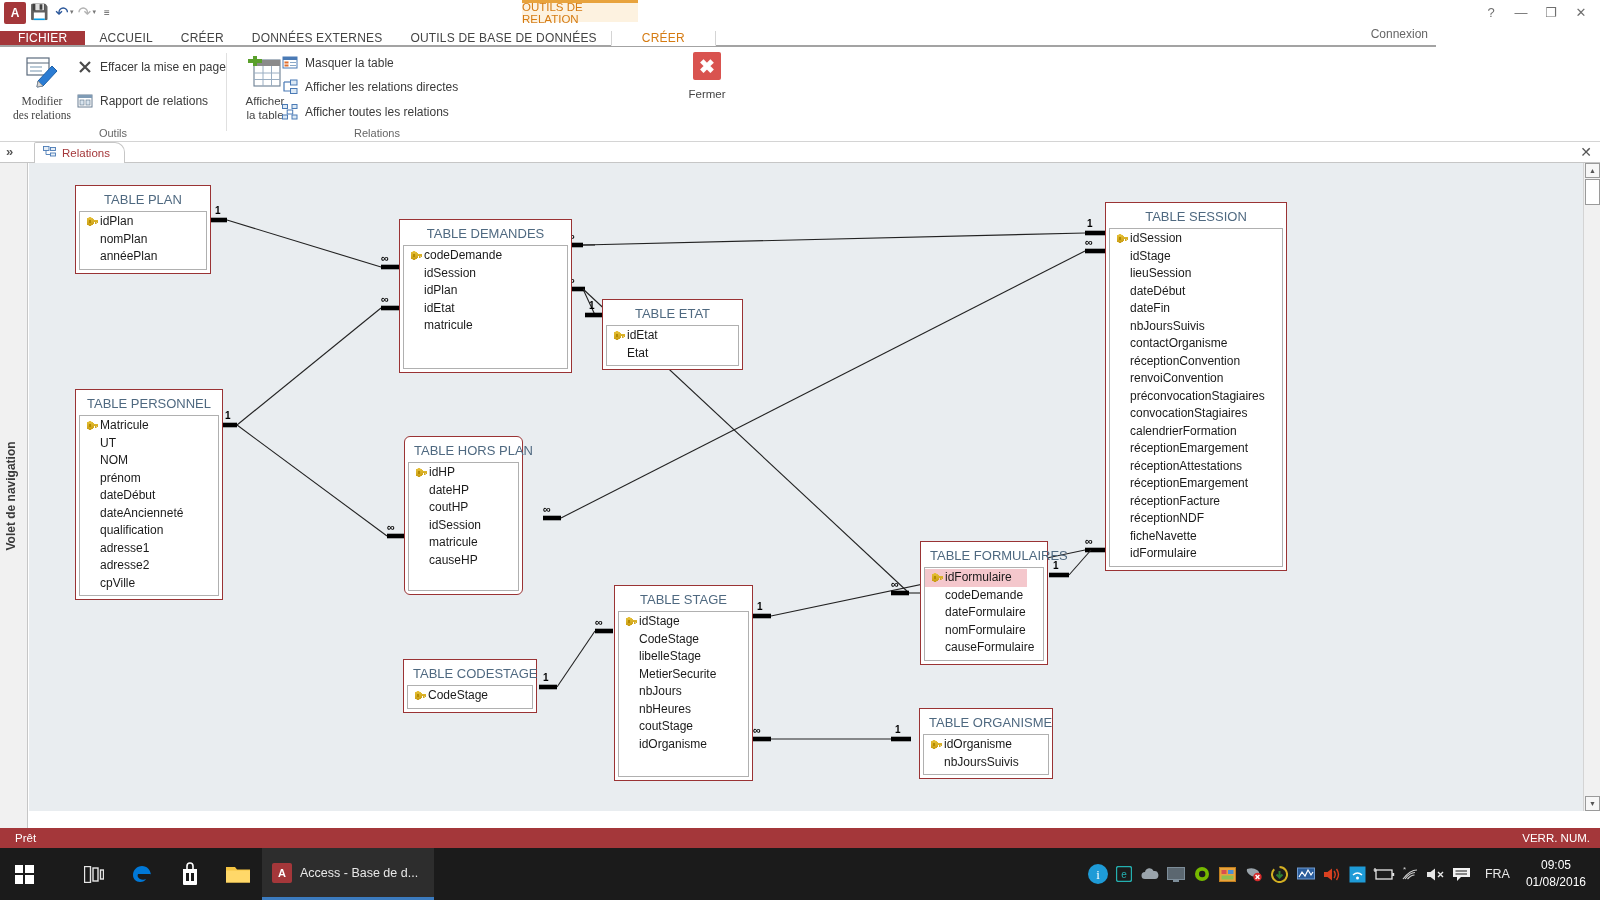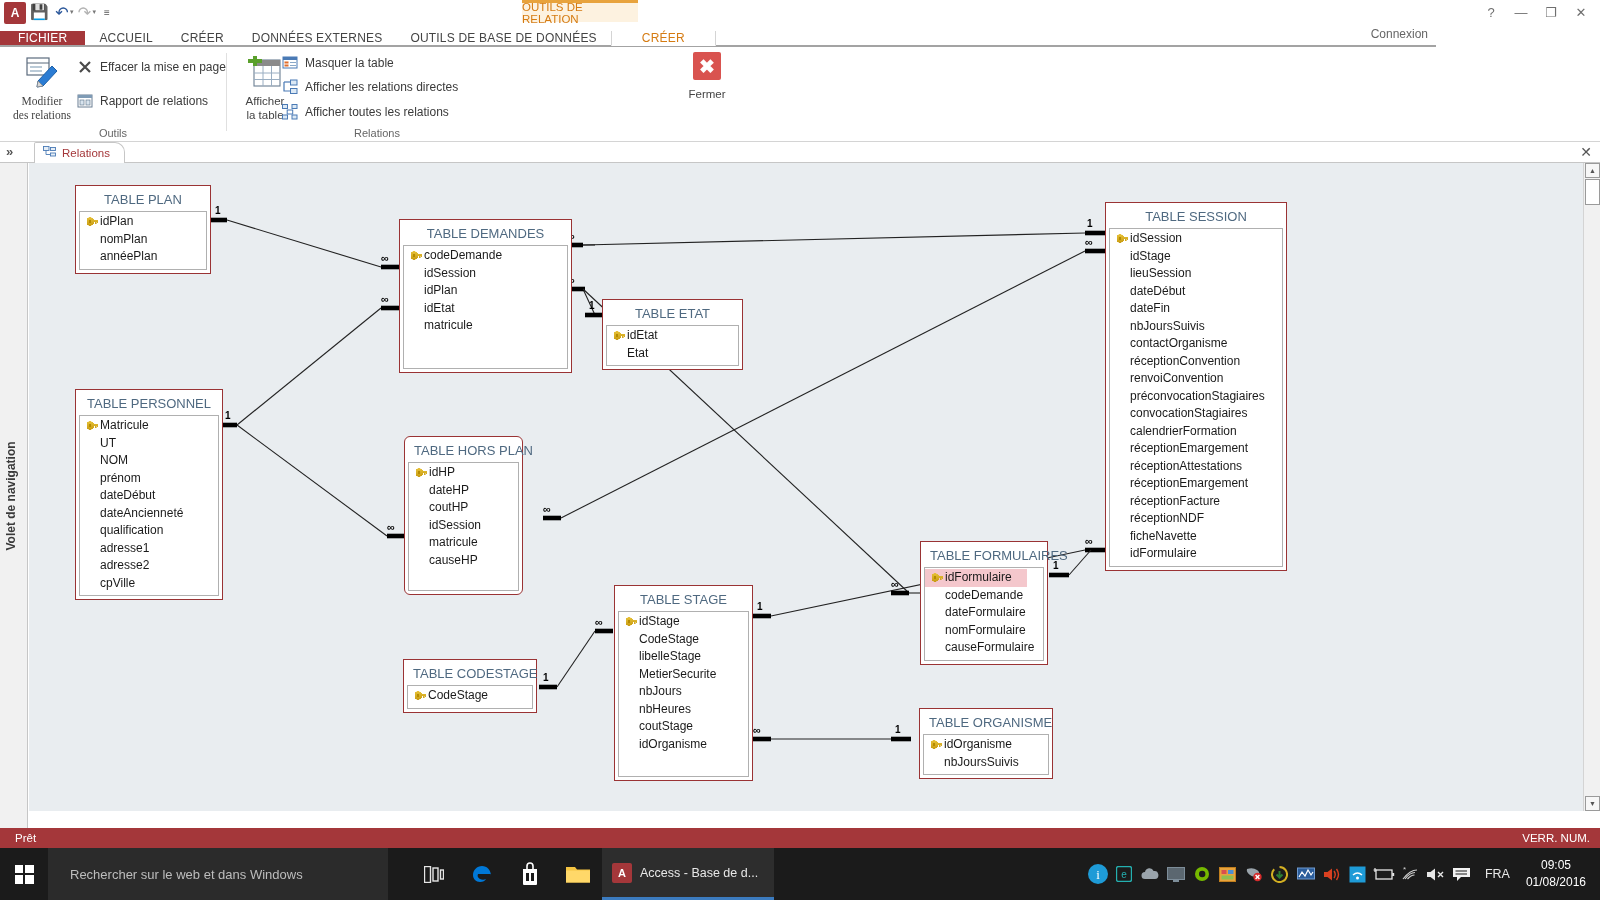--- a/index.html
+++ b/index.html
@@ -871,21 +871,20 @@
 
 <div class="taskbar">
   <div class="start-btn">
     <span class="win-logo">
         <i></i>
         <i></i>
         <i></i>
         <i></i>
       </span>
   </div>
-  <div class="searchbox">Rechercher sur le web et dans Windows</div>
   <div class="tb-icons">
     <div class="tb-ic">
       <svg width="20" height="17" viewBox="0 0 20 17">
         <rect x="0.5" y="0.5" width="6" height="16" fill="none" stroke="#e6e6e6" stroke-width="1.4"></rect>
         <rect x="9" y="2" width="5" height="13" fill="none" stroke="#e6e6e6" stroke-width="1.4"></rect>
         <rect x="16.5" y="4" width="3" height="9" fill="none" stroke="#e6e6e6" stroke-width="1.4"></rect>
       </svg>
     </div>
     <div class="tb-ic">
       <svg width="24" height="24" viewBox="0 0 24 24">

